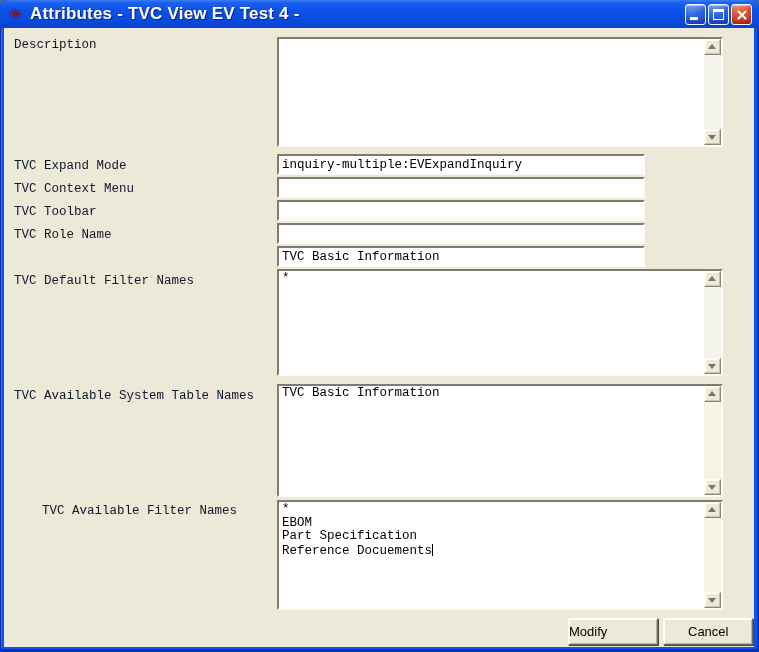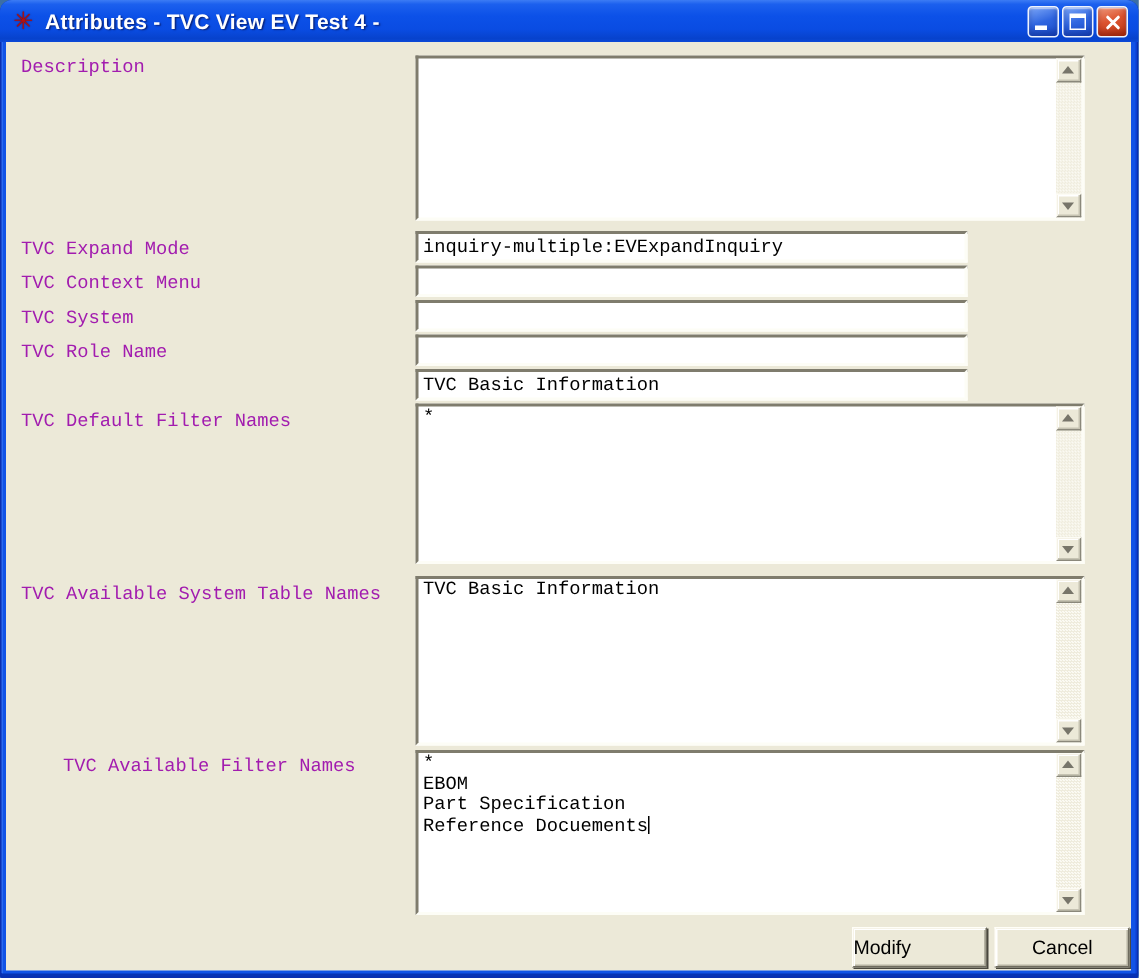--- a/index.html
+++ b/index.html
@@ -18,21 +18,21 @@
     border-radius:8px 8px 0 0;
     background:linear-gradient(180deg,#3c7cf4 0%,#1c60ee 10%,#0c51e8 38%,#0a4ce2 70%,#0742cc 92%,#0c49d8 100%);
     display:flex; align-items:center;
   }
   .win-icon {
     width:17px; height:17px; margin-left:7px; flex:0 0 auto;
     color:#b40f0f; font-size:16px; line-height:17px; text-align:center;
     text-shadow:0 0 1px #5a0303;
   }
   .win-title {
-    color:#ffffff; font-weight:bold; font-size:14px; margin-left:6px;
+    color:#ffffff; font-weight:bold; font-size:17px; margin-left:6px;
     text-shadow:1px 1px 1px #09247c; letter-spacing:0.2px;
     white-space:nowrap; flex:1 1 auto;
   }
   .tb-buttons { display:flex; gap:2px; margin-right:7px; flex:0 0 auto; }
   .tb-btn {
     width:21px; height:21px; border-radius:3px; position:relative;
     border:1px solid #eef3fd;
     background:linear-gradient(160deg,#7da8f8 0%,#3066e0 50%,#1c4ecc 100%);
     box-shadow: inset 0 -3px 4px rgba(6,28,120,0.45), inset 0 1px 1px rgba(255,255,255,0.6);
     cursor:pointer;
@@ -48,21 +48,21 @@
   .xbar.b { transform:rotate(-45deg); }
 
   
   .client {
     position:absolute; left:4px; top:28px; right:5px; bottom:5px;
     background:#ECE9D8;
   }
   .lbl {
     position:absolute; left:10px;
     font-family:"Liberation Mono", monospace;
-    font-size:12.5px; line-height:15px; color:#a21caf; white-space:nowrap;
+    font-size:12.5px; line-height:15px; color:#0f172a; white-space:nowrap;
   }
   .field { position:absolute; left:273px; width:446px; }
 
   .sunken {
     background:#ffffff;
     border:2px solid;
     border-color:#7f7c6d #fdfdf6 #fdfdf6 #7f7c6d;
   }
   input.fld {
     height:21px; padding:1px 3px 0 3px; outline:none;
@@ -157,21 +157,21 @@
           </div>
       </div>
     </div>
 
     <div class="lbl r1">TVC Expand Mode</div>
     <input class="field fld sunken fw r1" value="inquiry-multiple:EVExpandInquiry" style="">
 
     <div class="lbl r2">TVC Context Menu</div>
     <input class="field fld sunken fw r2" value="" style="">
 
-    <div class="lbl r3">TVC System</div>
+    <div class="lbl r3">TVC Toolbar</div>
     <input class="field fld sunken fw r3" value="" style="">
 
     <div class="lbl r4">TVC Role Name</div>
     <input class="field fld sunken fw r4" value="" style="">
 
     <input class="field fld sunken fw r5" value="TVC Basic Information" style="">
 
     <div class="lbl r6">TVC Default Filter Names</div>
     <div class="field ta sunken r6">
       <div class="ta-content"><span>*</span></div>

